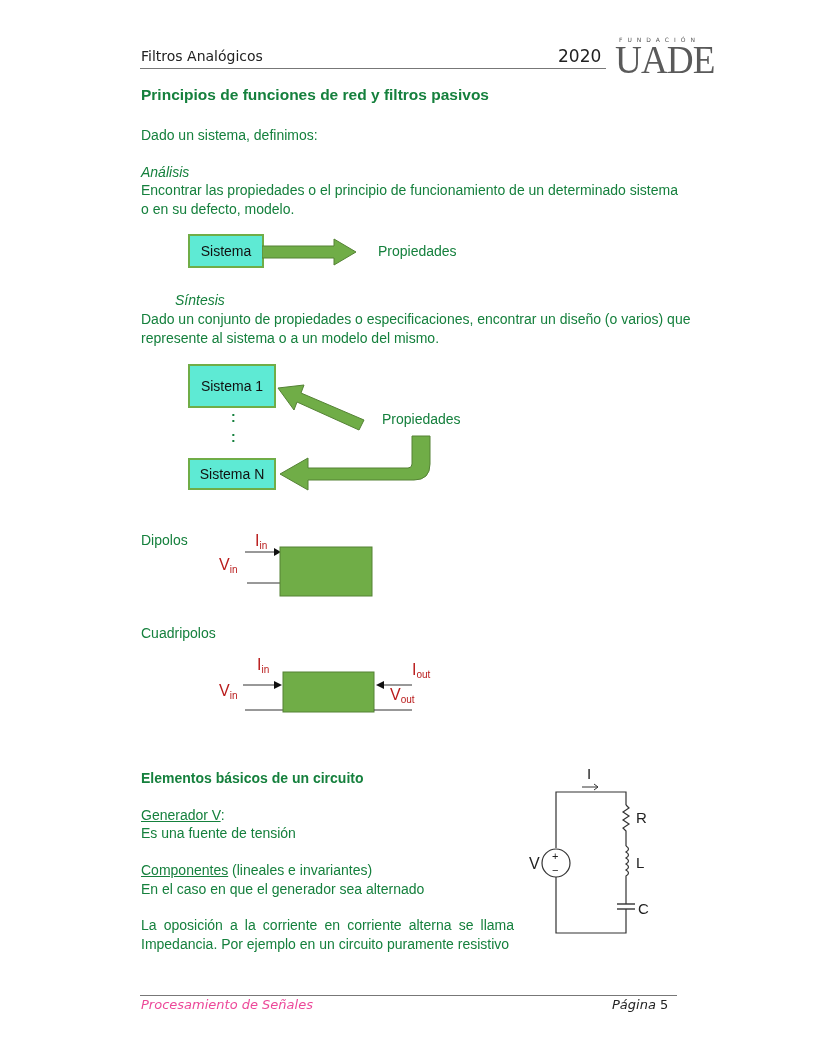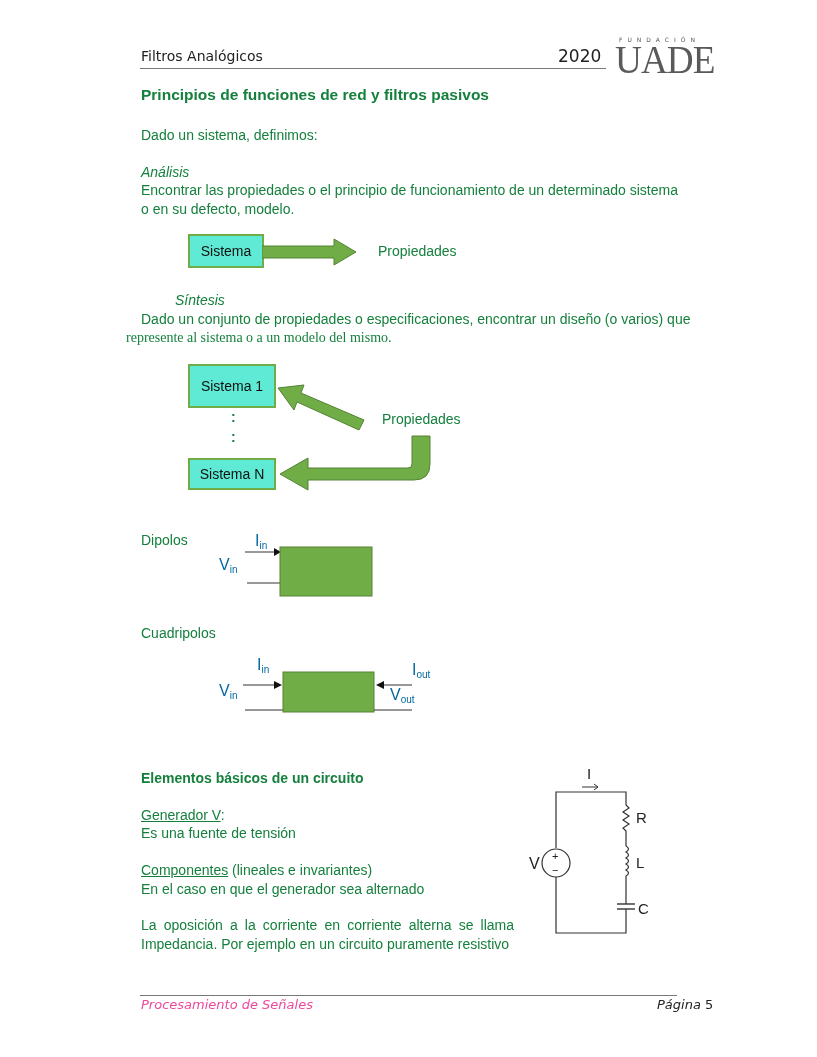--- a/index.html
+++ b/index.html
@@ -15,23 +15,23 @@
     .body-text { font-family: "Liberation Sans", sans-serif; font-size: 14px; color: #15803d; line-height: 20px; }
     .bold { font-weight: bold; }
     .ital { font-style: italic; }
     .uline { text-decoration: underline; }
     .h1 { left: 141px; top: 85px; font-size: 15.5px; font-weight: bold; }
     .sysbox { border: 2px solid #70ad47; background: #5eead4; font-size: 14px; display: flex;
               align-items: center; justify-content: center; box-sizing: border-box; }
     .justify { text-align: justify; }
     .ftr-rule { left: 140px; top: 995px; width: 537px; height: 0; border-top: 1px solid #777; }
     .ftr-left { left: 141px; top: 997px; font-family: "DejaVu Sans", sans-serif; font-size: 13px; font-style: italic; color: #ec4899; }
-    .ftr-right { left: 612px; top: 997px; font-family: "DejaVu Sans", sans-serif; font-size: 13px; color: #222; margin-left: 45px; }
+    .ftr-right { left: 612px; top: 997px; font-family: "DejaVu Sans", sans-serif; font-size: 13px; color: #222; }
     .sub { font-size: 10px; vertical-align: -3px; }
-    .lbl { font-family: "Liberation Sans", sans-serif; font-size: 16px; color: #0369a1; }
+    .lbl { font-family: "Liberation Sans", sans-serif; font-size: 16px; color: #b91c1c; }
     svg text { font-family: "Liberation Sans", sans-serif; }
   </style>
 </head>
 <body>
 
 <div class="abs hdr-title">Filtros Analógicos</div>
 <div class="abs hdr-year">2020</div>
 <div class="abs hdr-rule"></div>
 <div class="abs logo-top">FUNDACIÓN</div>
 <div class="abs logo-main">UADE</div>
@@ -46,21 +46,21 @@
 <div class="abs sysbox" style="left:188px;top:234px;width:76px;height:34px;">
   <span>Sistema</span>
 </div>
 <svg class="abs" style="left:262px;top:238px;" width="96" height="28">
   <polygon points="0,8 72,8 72,1 94,14 72,27 72,20 0,20" fill="#70ad47" stroke="#548235" stroke-width="1"></polygon>
 </svg>
 <div class="abs body-text" style="left:378px;top:241px;">Propiedades</div>
 
 <div class="abs body-text ital" style="left:141px;top:290px;margin-left:34px;">Síntesis</div>
 <div class="abs body-text" style="left:141px;top:309px;">Dado un conjunto de propiedades o especificaciones, encontrar un diseño (o varios)  que</div>
-<div class="abs body-text" style="left:126px;top:328px;font-family:Liberation Serif, serif;">represente al sistema  o a un modelo  del mismo.</div>
+<div class="abs body-text" style="left:141px;top:328px;">represente al sistema  o a un modelo  del mismo.</div>
 
 <div class="abs sysbox" style="left:188px;top:364px;width:88px;height:44px;">
   <span>Sistema 1</span>
 </div>
 <div class="abs sysbox" style="left:188px;top:458px;width:88px;height:32px;">
   <span>Sistema N</span>
 </div>
 <div class="abs body-text bold" style="left:231px;top:407px;">:</div>
 <div class="abs body-text bold" style="left:231px;top:427px;">:</div>
 <div class="abs body-text" style="left:382px;top:409px;">Propiedades</div>

